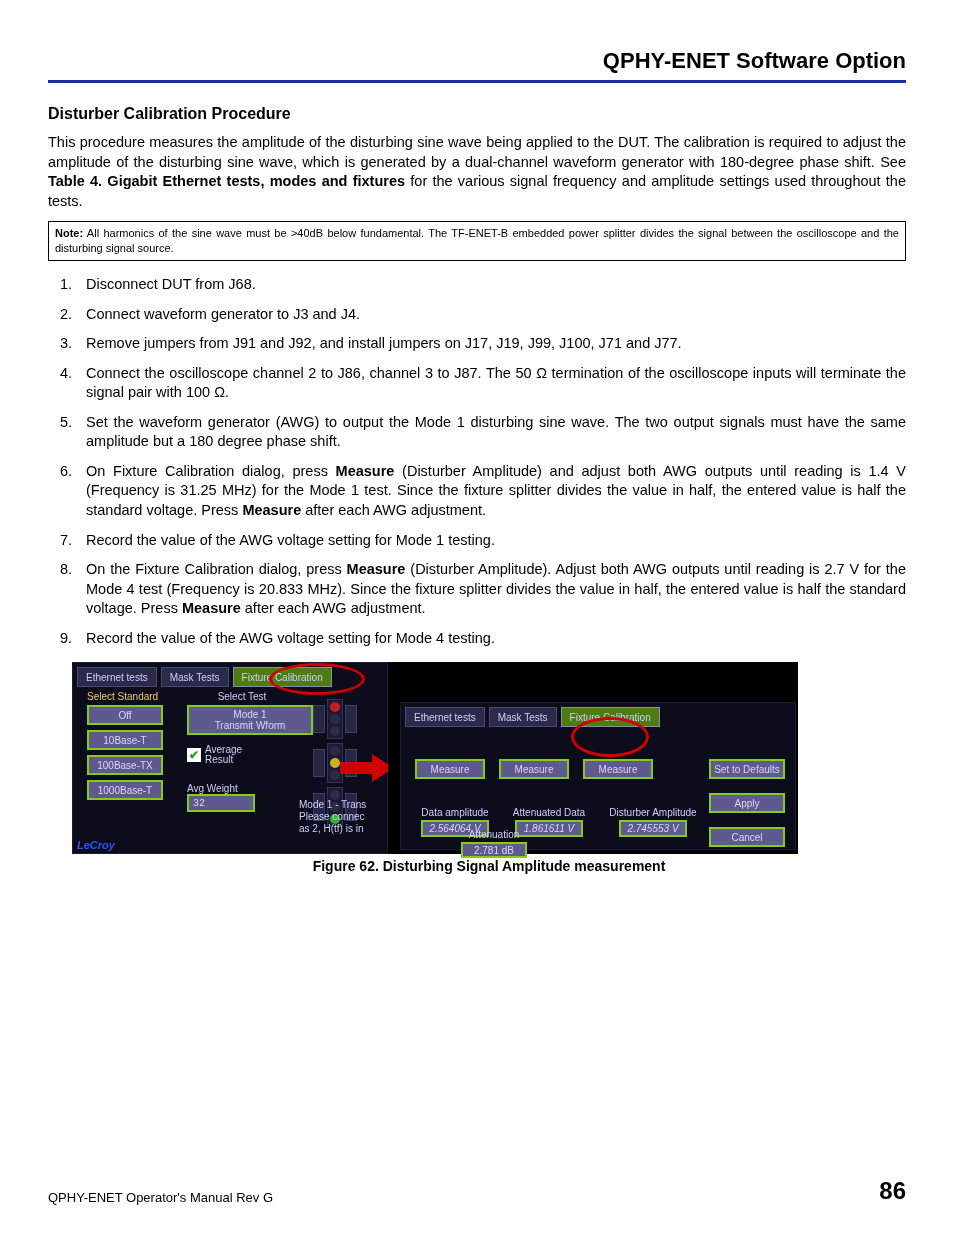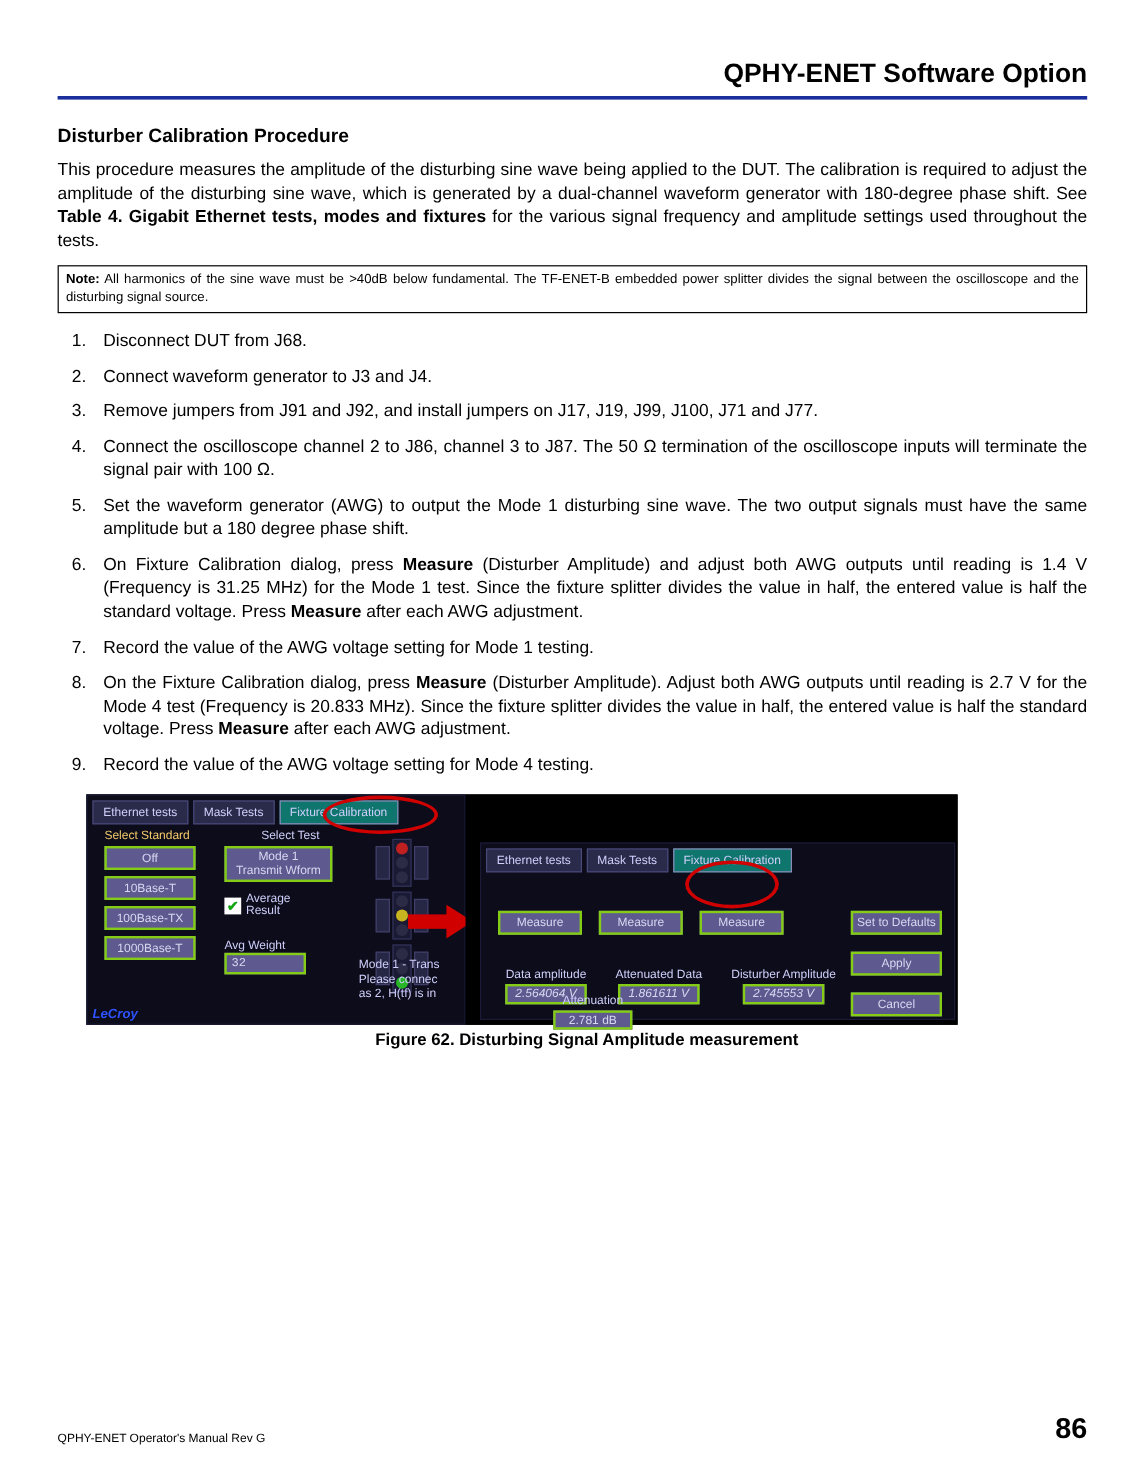--- a/index.html
+++ b/index.html
@@ -71,21 +71,21 @@
   }
   .footer {
     position: absolute;
     bottom: 30px;
     left: 48px;
     right: 48px;
     display: flex;
     justify-content: space-between;
     align-items: flex-end;
   }
-  .footer-left { font-size: 10px; }
+  .footer-left { font-size: 13px; }
   .footer-right { font-size: 24px; font-weight: bold; }
 
   .screenshot {
     width: 726px;
     height: 192px;
     background: #000;
     display: flex;
     position: relative;
     font-size: 0;
     justify-content: center;
@@ -113,21 +113,21 @@
     font-size: 10px;
     color: #cfcffc;
     display: inline-flex;
     align-items: center;
     justify-content: center;
     padding: 0 8px;
     background: #2a2a4a;
     border: 1px solid #49497a;
   }
   .tab.active {
-    background: #0f766e;
+    background: #4d7c0f;
     border-color: #8d8ab8;
   }
   .panel-left {
     width: 316px;
     height: 192px;
     background: #0c0c1a;
     position: relative;
     border: 1px solid #1b1b38;
     box-sizing: border-box;
   }
@@ -172,21 +172,21 @@
     display: flex;
     flex-direction: column;
     gap: 5px;
   }
   .standard-btns .ui-btn { width: 76px; height: 20px; }
   .sel-test-col {
     position: absolute;
     left: 114px; top: 28px;
     width: 110px;
   }
-  .sel-test-col .ui-btn { width: 90px; height: 30px; line-height:1.1; text-align:center; }
+  .sel-test-col .ui-btn { width: 126px; height: 30px; line-height:1.1; text-align:center; }
   .avg-row {
     position: absolute;
     left: 114px; top: 82px;
     display: flex; align-items:center; gap:4px;
   }
   .chk {
     width: 14px; height: 14px;
     background: #fff;
     display: inline-flex; align-items:center; justify-content:center;
     font-size: 12px; color: #14a514; font-weight:bold;

